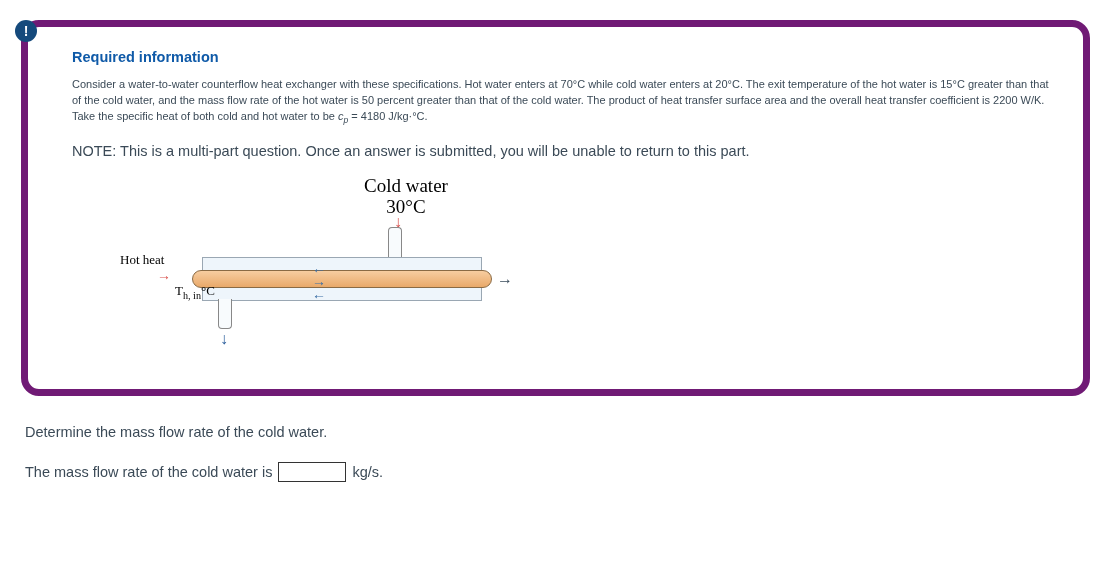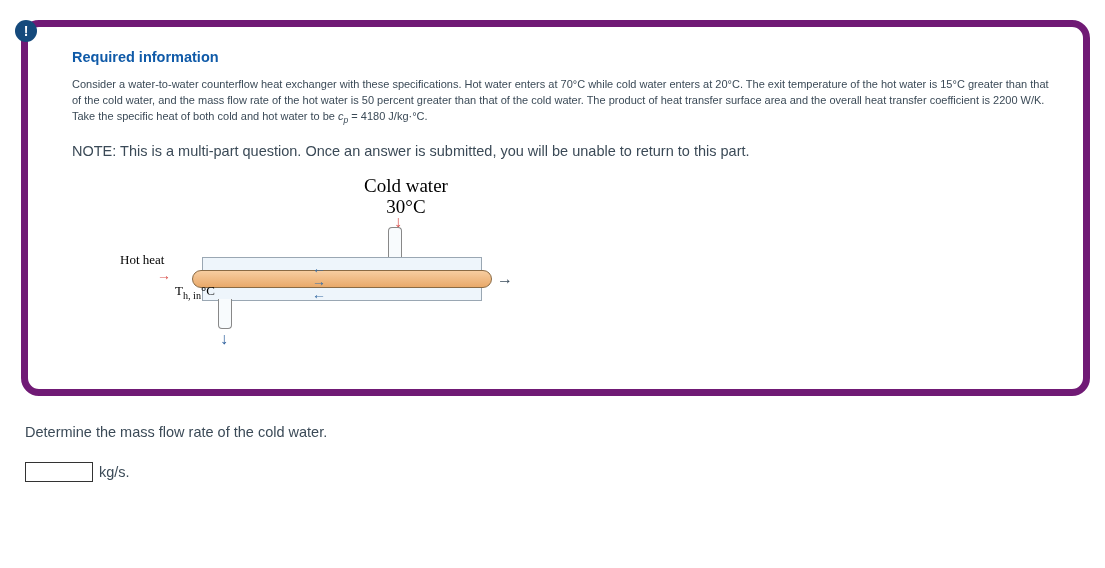--- a/index.html
+++ b/index.html
@@ -242,18 +242,19 @@
       <div class="hot-in-arrow">→</div>
       <div class="thin-label">
         <span>T</span><sub>h, in</sub><span>°C</span>
       </div>
     </div>
   </div>
 
   <div class="below-box">
     <div class="prompt-line">Determine the mass flow rate of the cold water.</div>
     <div class="answer-line">
+      <span>The mass flow rate of the cold water is</span>
       <input type="text" class="answer-input" value="" style="">
       <span>kg/s.</span>
     </div>
   </div>
 
 </div>
 
 </body></html>

